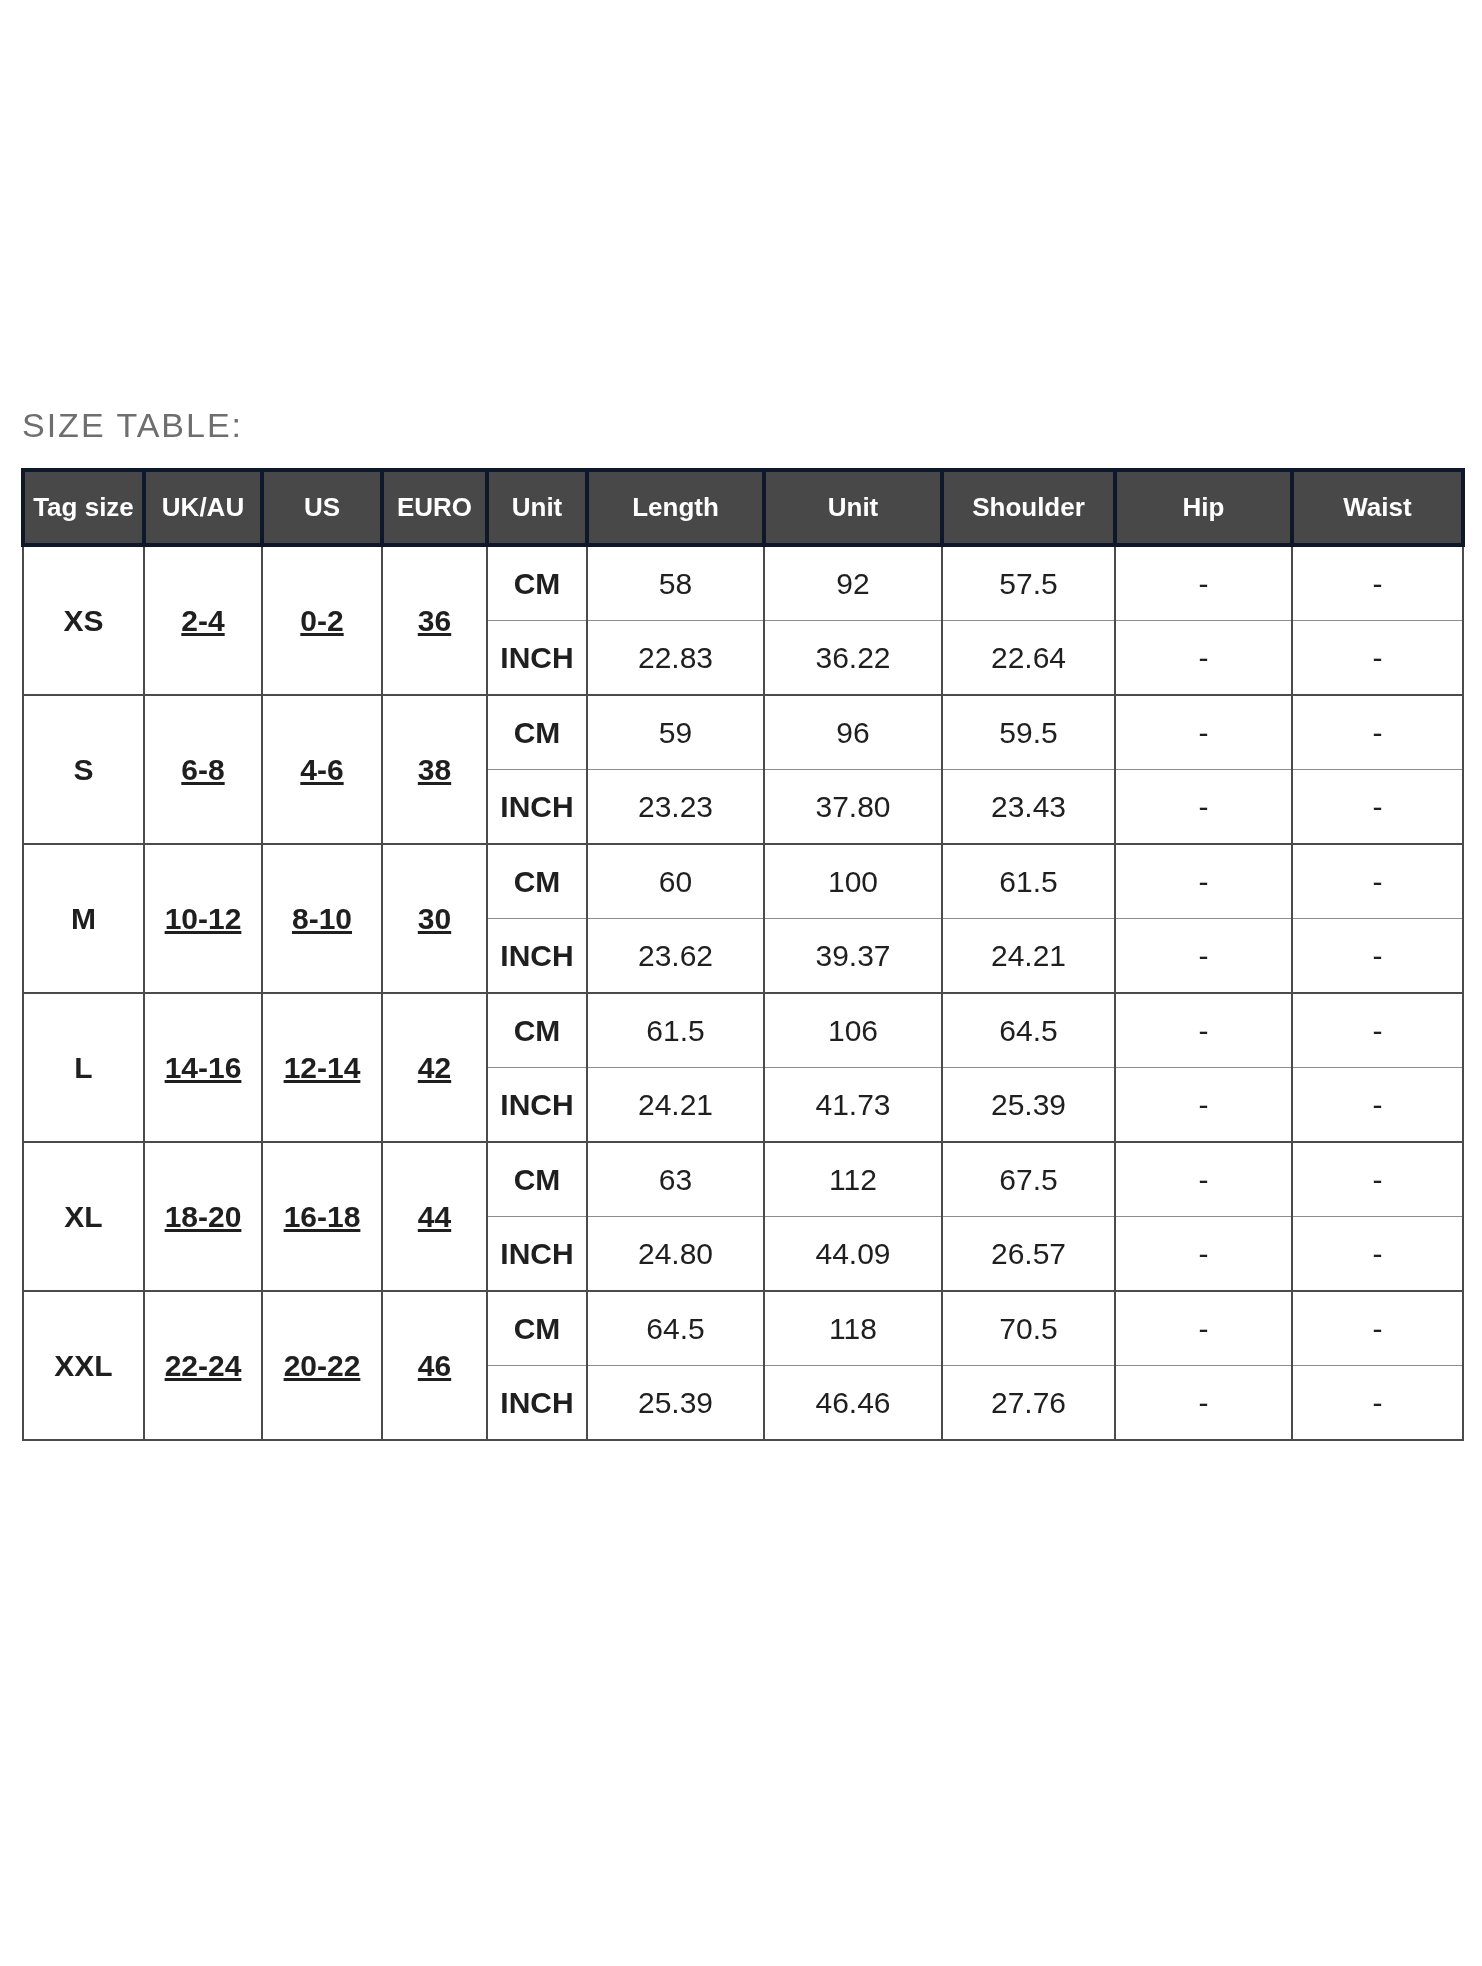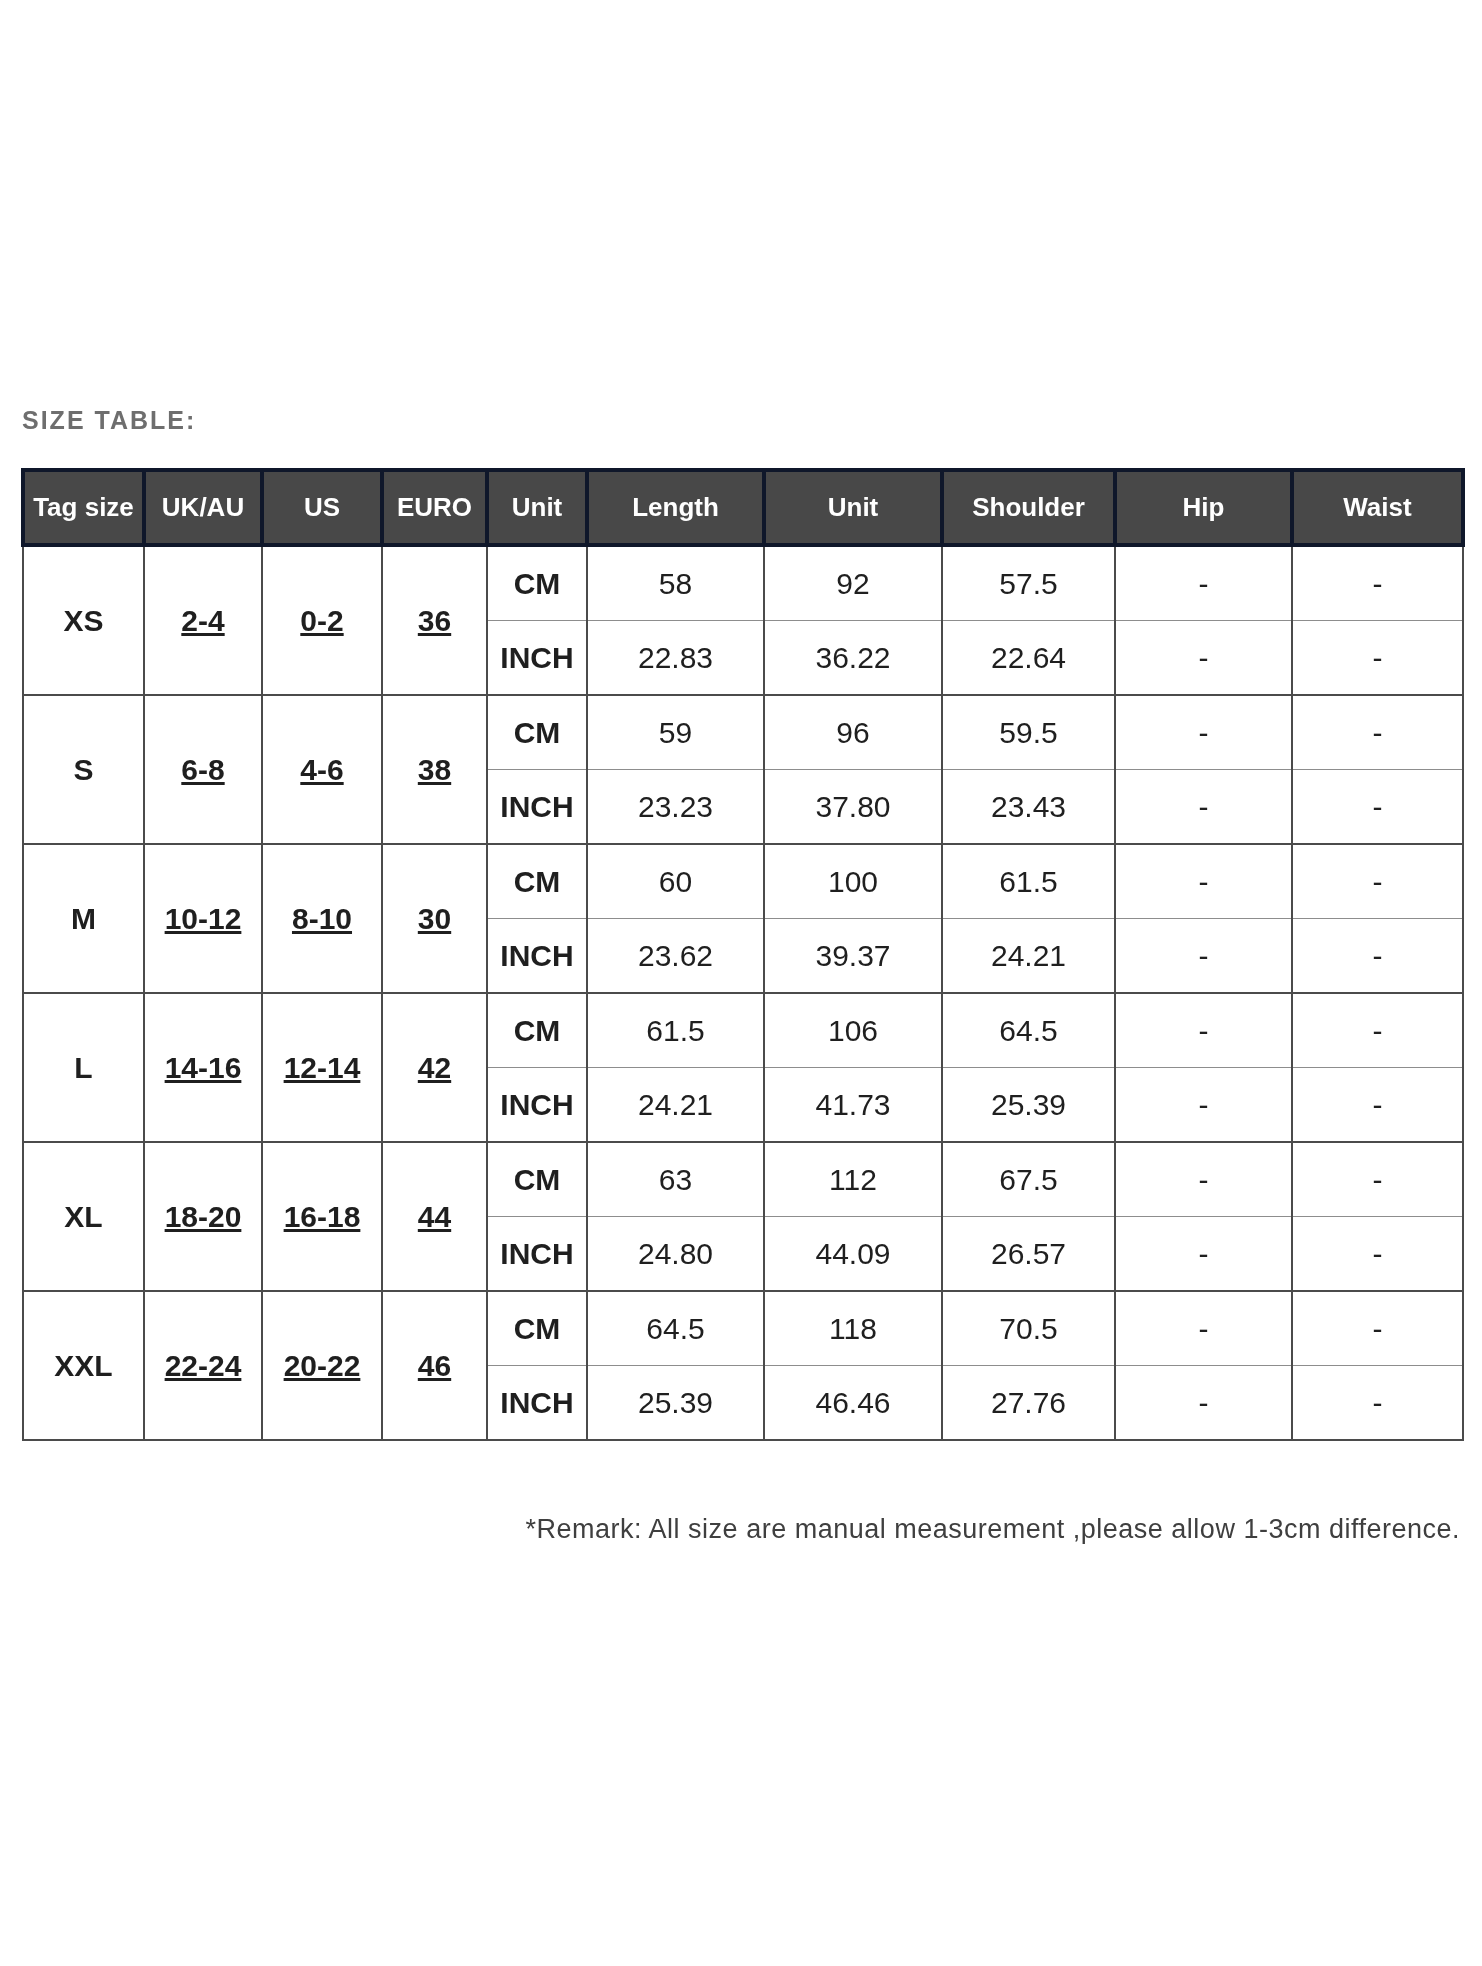--- a/index.html
+++ b/index.html
@@ -6,21 +6,21 @@
   body{
     width:1482px;height:1966px;
     font-family:"Liberation Sans",sans-serif;
     -webkit-font-smoothing:antialiased;
   }
   .canvas{
     position:relative;width:1482px;height:1966px;background:#ffffff;overflow:hidden;
   }
   .title{
     position:absolute;left:22px;top:406px;
-    font-size:25px;color:#6e6e6e;letter-spacing:2px;font-weight:700;
+    font-size:34px;color:#6e6e6e;letter-spacing:2px;font-weight:400;
   }
   table.size{
     position:absolute;left:21px;top:468px;width:1440px;
     border-collapse:collapse;table-layout:fixed;
   }
   table.size th{
     background:#484848;color:#ffffff;
     font-size:26px;font-weight:700;
     height:71px;text-align:center;vertical-align:middle;
     border:4px solid #0f172a;
@@ -201,15 +201,14 @@
         <td class="val thin-t">25.39</td>
         <td class="val thin-t">46.46</td>
         <td class="val thin-t">27.76</td>
         <td class="val thin-t">-</td>
         <td class="val thin-t">-</td>
       </tr>
 
     </tbody>
   </table>
 
-  <div class="remark">*Remark: All size are manual measurement ,please allow 1-3cm difference.</div>
 
 </div>
 
 </body></html>

